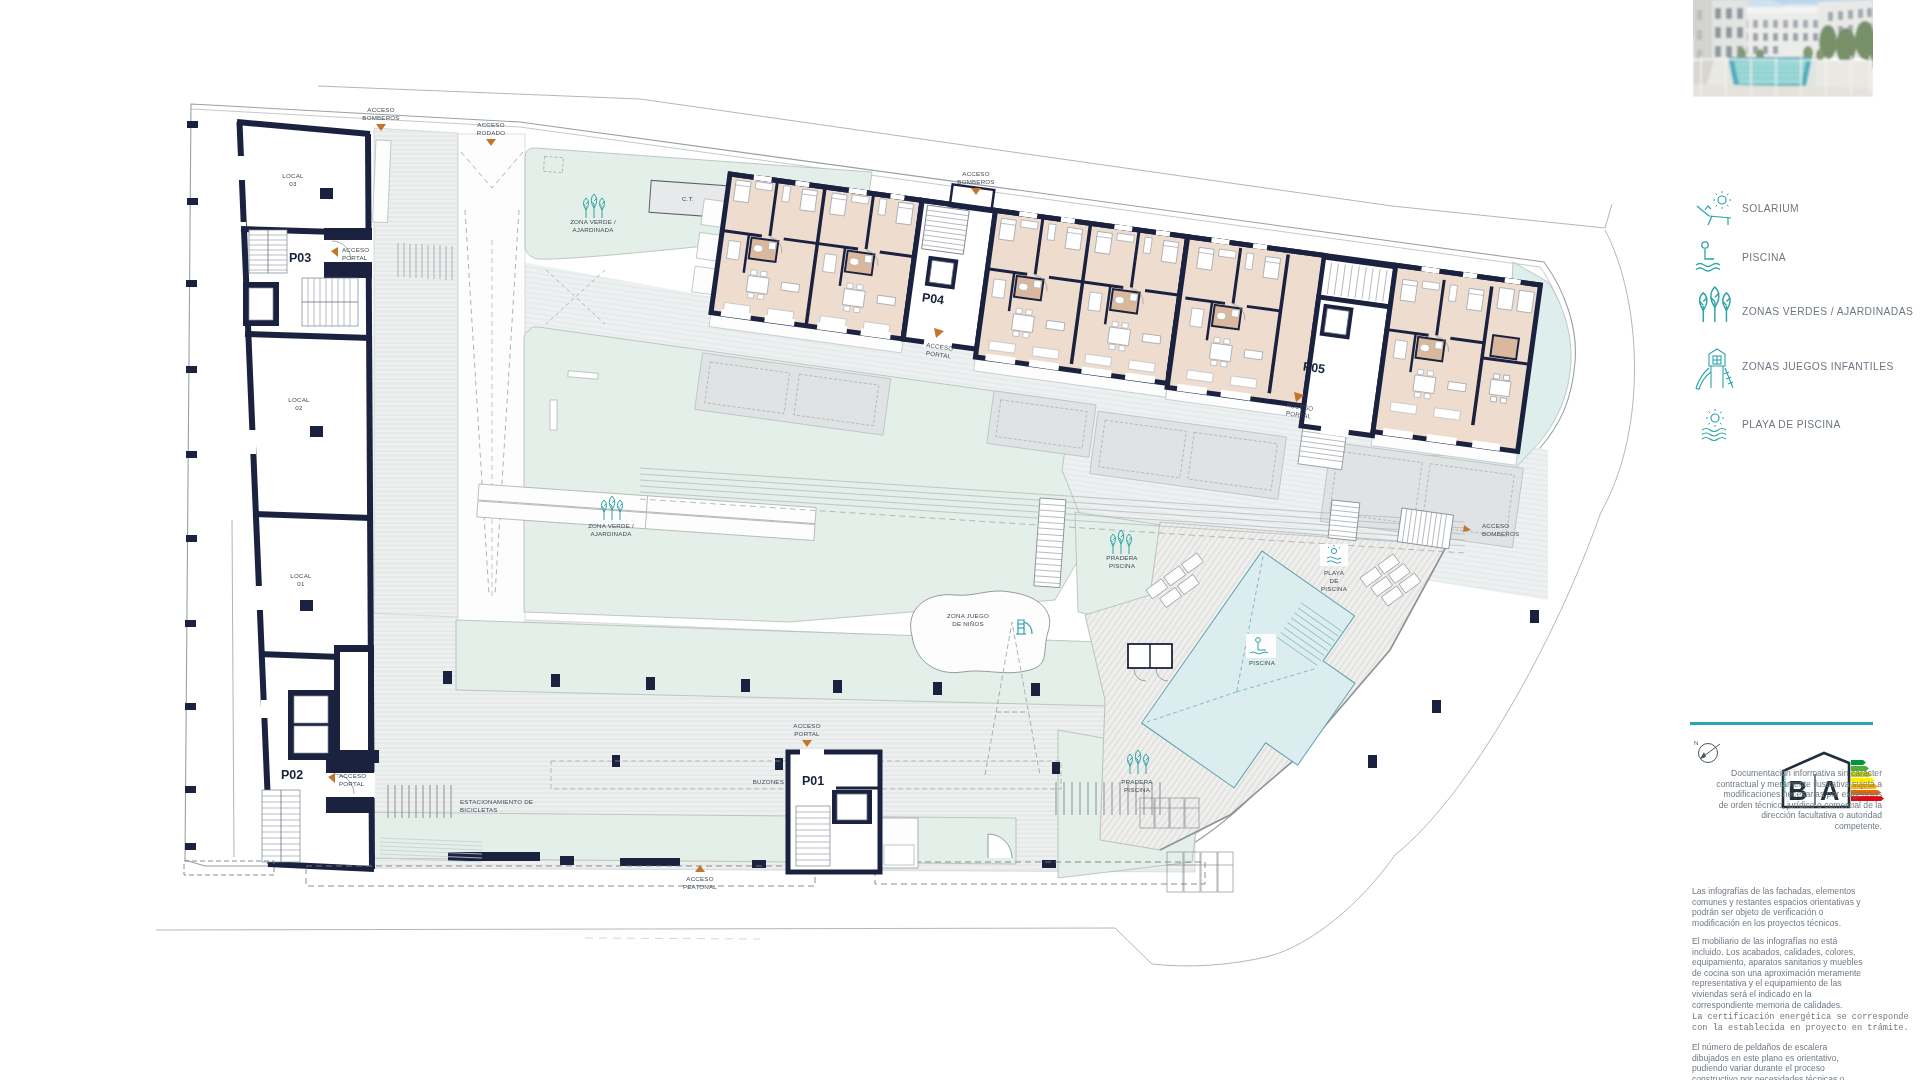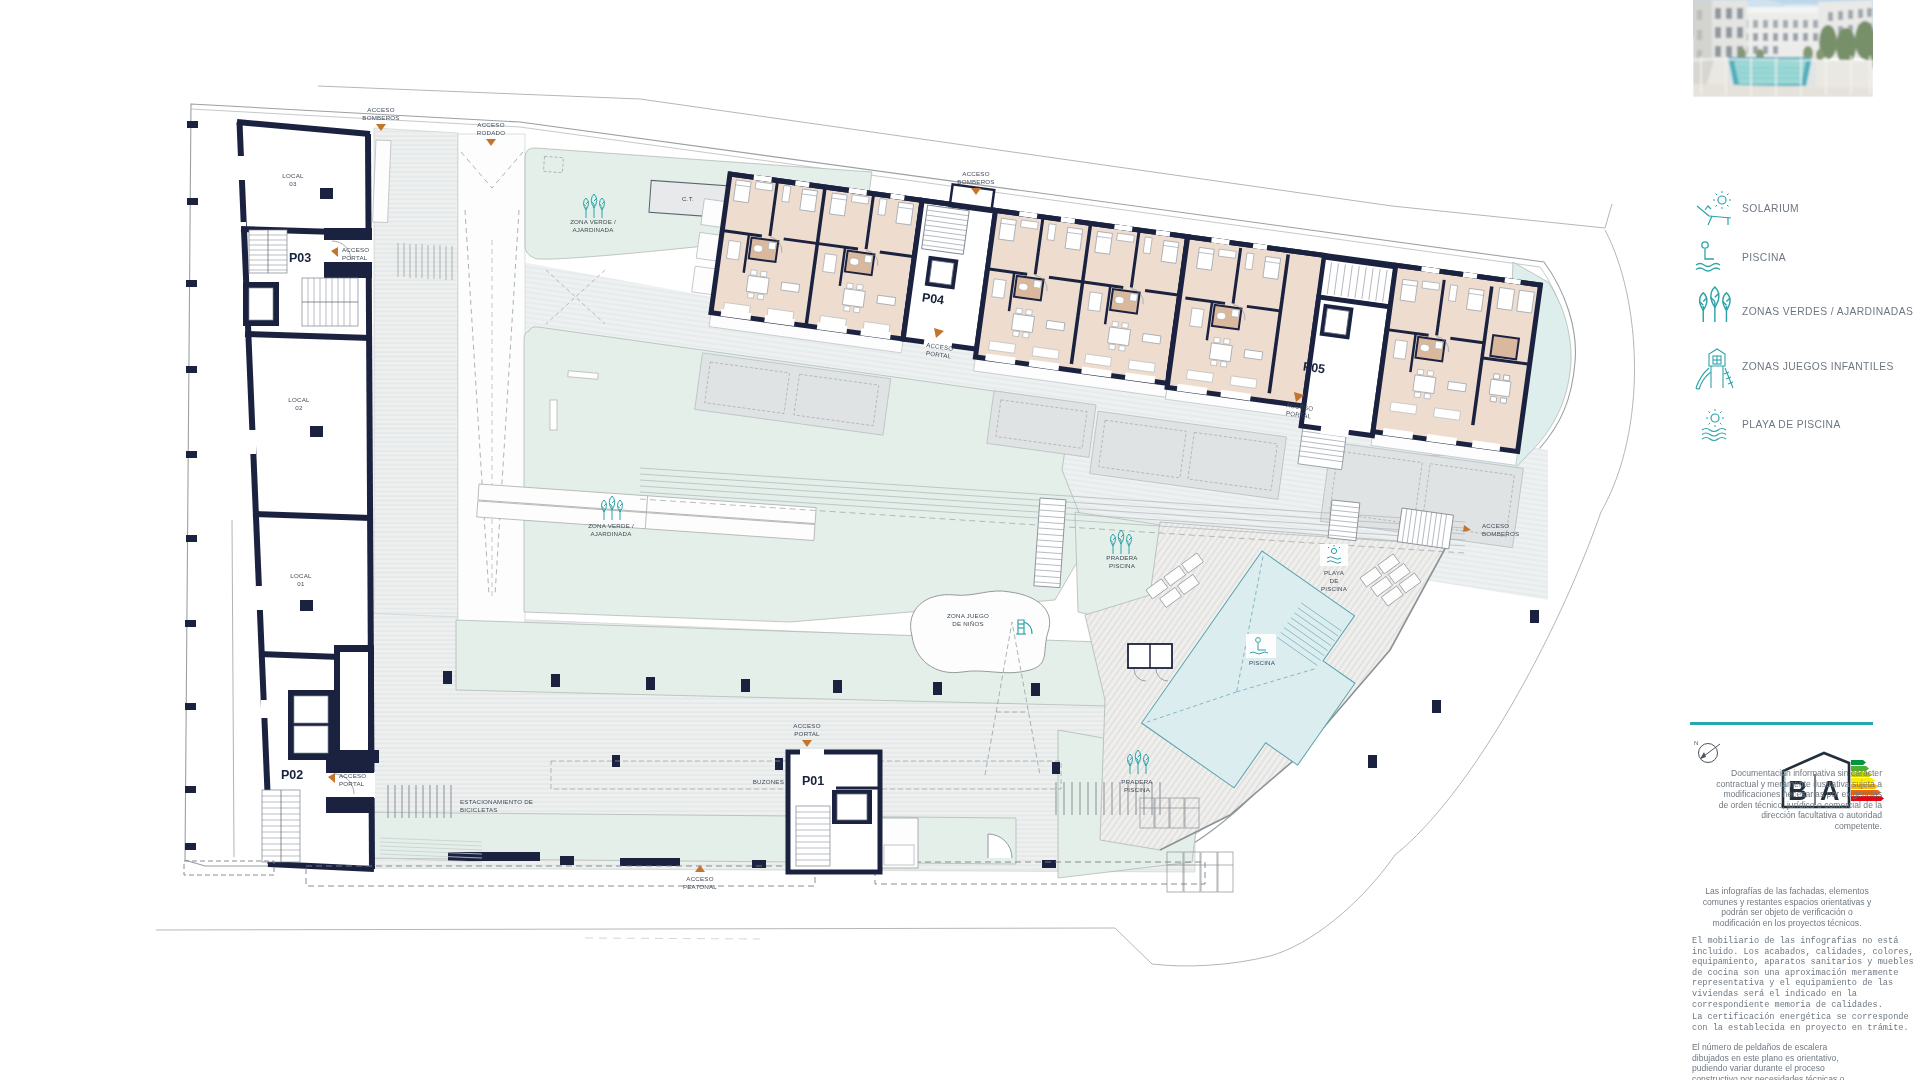--- a/index.html
+++ b/index.html
@@ -1060,20 +1060,20 @@
 <path d="M1851,784 L1875,784 L1878,786.5 L1875,789 L1851,789 Z" fill="#fbba00"></path>
 <path d="M1851,790 L1878,790 L1881,792.5 L1878,795 L1851,795 Z" fill="#ec6608"></path>
 <path d="M1851,796 L1881,796 L1884,798.5 L1881,801 L1851,801 Z" fill="#e30613"></path>
 </g>
 </g>
 </svg>
 
 
 <div class="rtxt" style="top:768px;text-align:right;">Documentación informativa sin carácter<br>contractual y meramente ilustrativa sujeta a<br>modificaciones necesarias por exigencias<br>de orden técnico, jurídico o comercial de la<br>dirección facultativa o autoridad<br>competente.</div>
 
-<div class="rtxt" style="top:886px;text-align:center;">Las infografías de las fachadas, elementos<br>comunes y restantes espacios orientativas y<br>podrán ser objeto de verificación o<br>modificación en los proyectos técnicos.</div>
-
-<div class="rtxt" style="top:936px;font-family:Liberation Mono, monospace;">El mobiliario de las infografías no está<br>incluido. Los acabados, calidades, colores,<br>equipamiento, aparatos sanitarios y muebles<br>de cocina son una aproximación meramente<br>representativa y el equipamiento de las<br>viviendas será el indicado en la<br>correspondiente memoria de calidades.</div>
+<div class="rtxt" style="top:886px;">Las infografías de las fachadas, elementos<br>comunes y restantes espacios orientativas y<br>podrán ser objeto de verificación o<br>modificación en los proyectos técnicos.</div>
+
+<div class="rtxt" style="top:936px;">El mobiliario de las infografías no está<br>incluido. Los acabados, calidades, colores,<br>equipamiento, aparatos sanitarios y muebles<br>de cocina son una aproximación meramente<br>representativa y el equipamiento de las<br>viviendas será el indicado en la<br>correspondiente memoria de calidades.</div>
 
 <div class="rtxt" style="top:1012px;font-family:Liberation Mono, monospace;">La certificación energética se corresponde<br>con la establecida en proyecto en trámite.</div>
 
 <div class="rtxt" style="top:1042px;">El número de peldaños de escalera<br>dibujados en este plano es orientativo,<br>pudiendo variar durante el proceso<br>constructivo por necesidades técnicas o</div>
 </div>
 
 </body></html>

